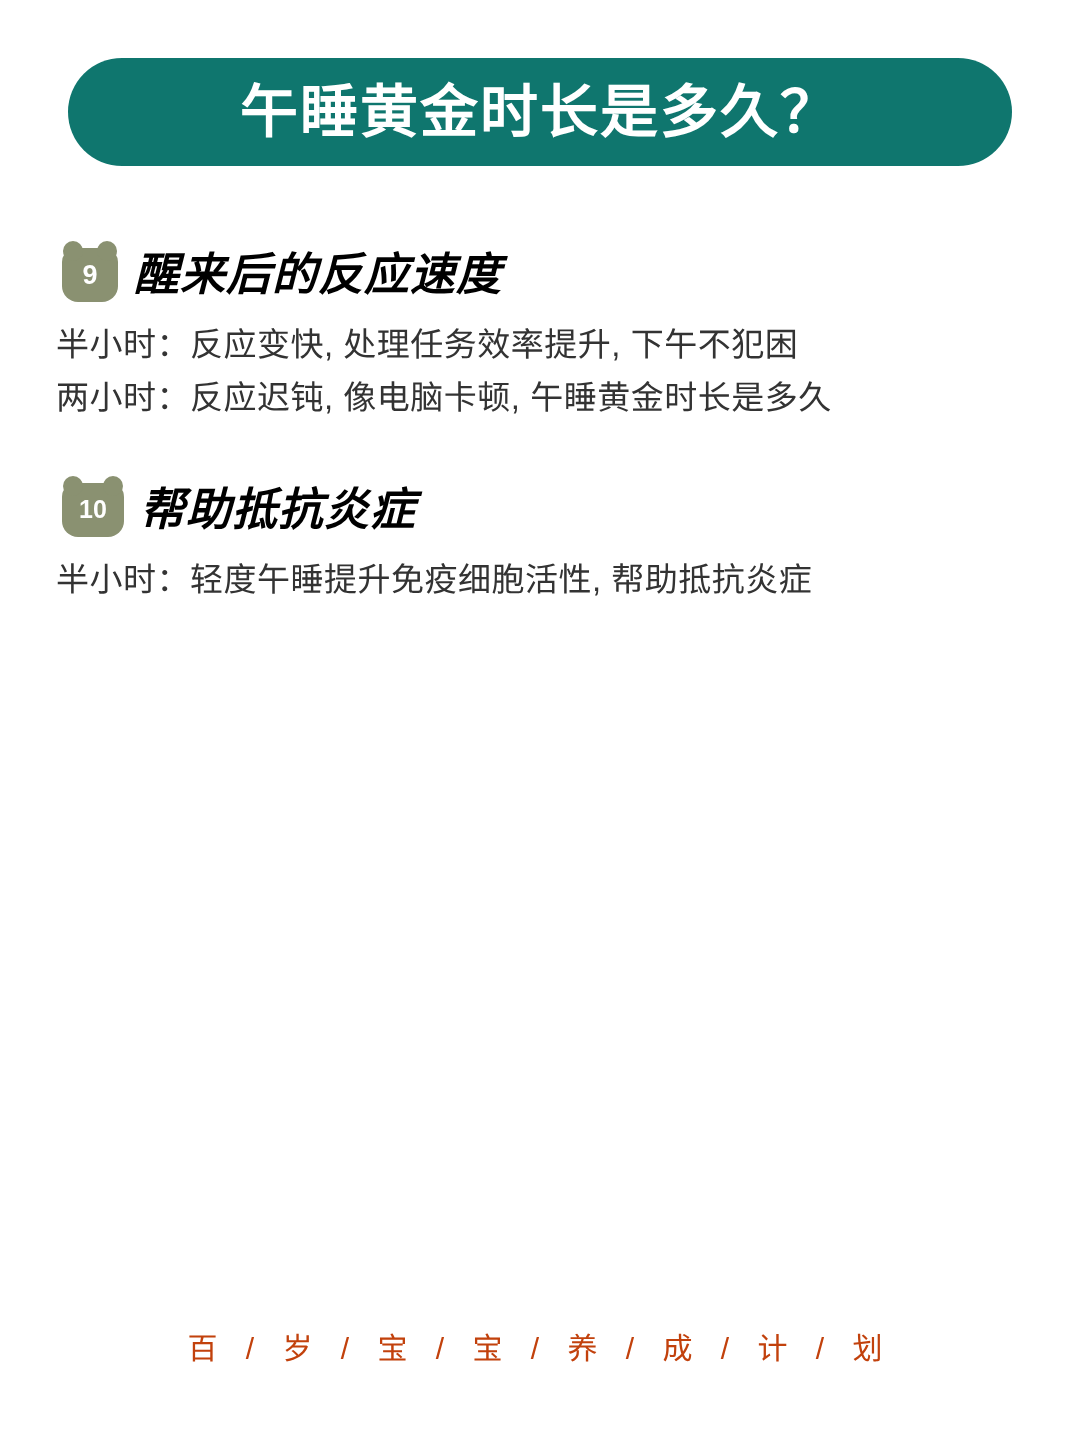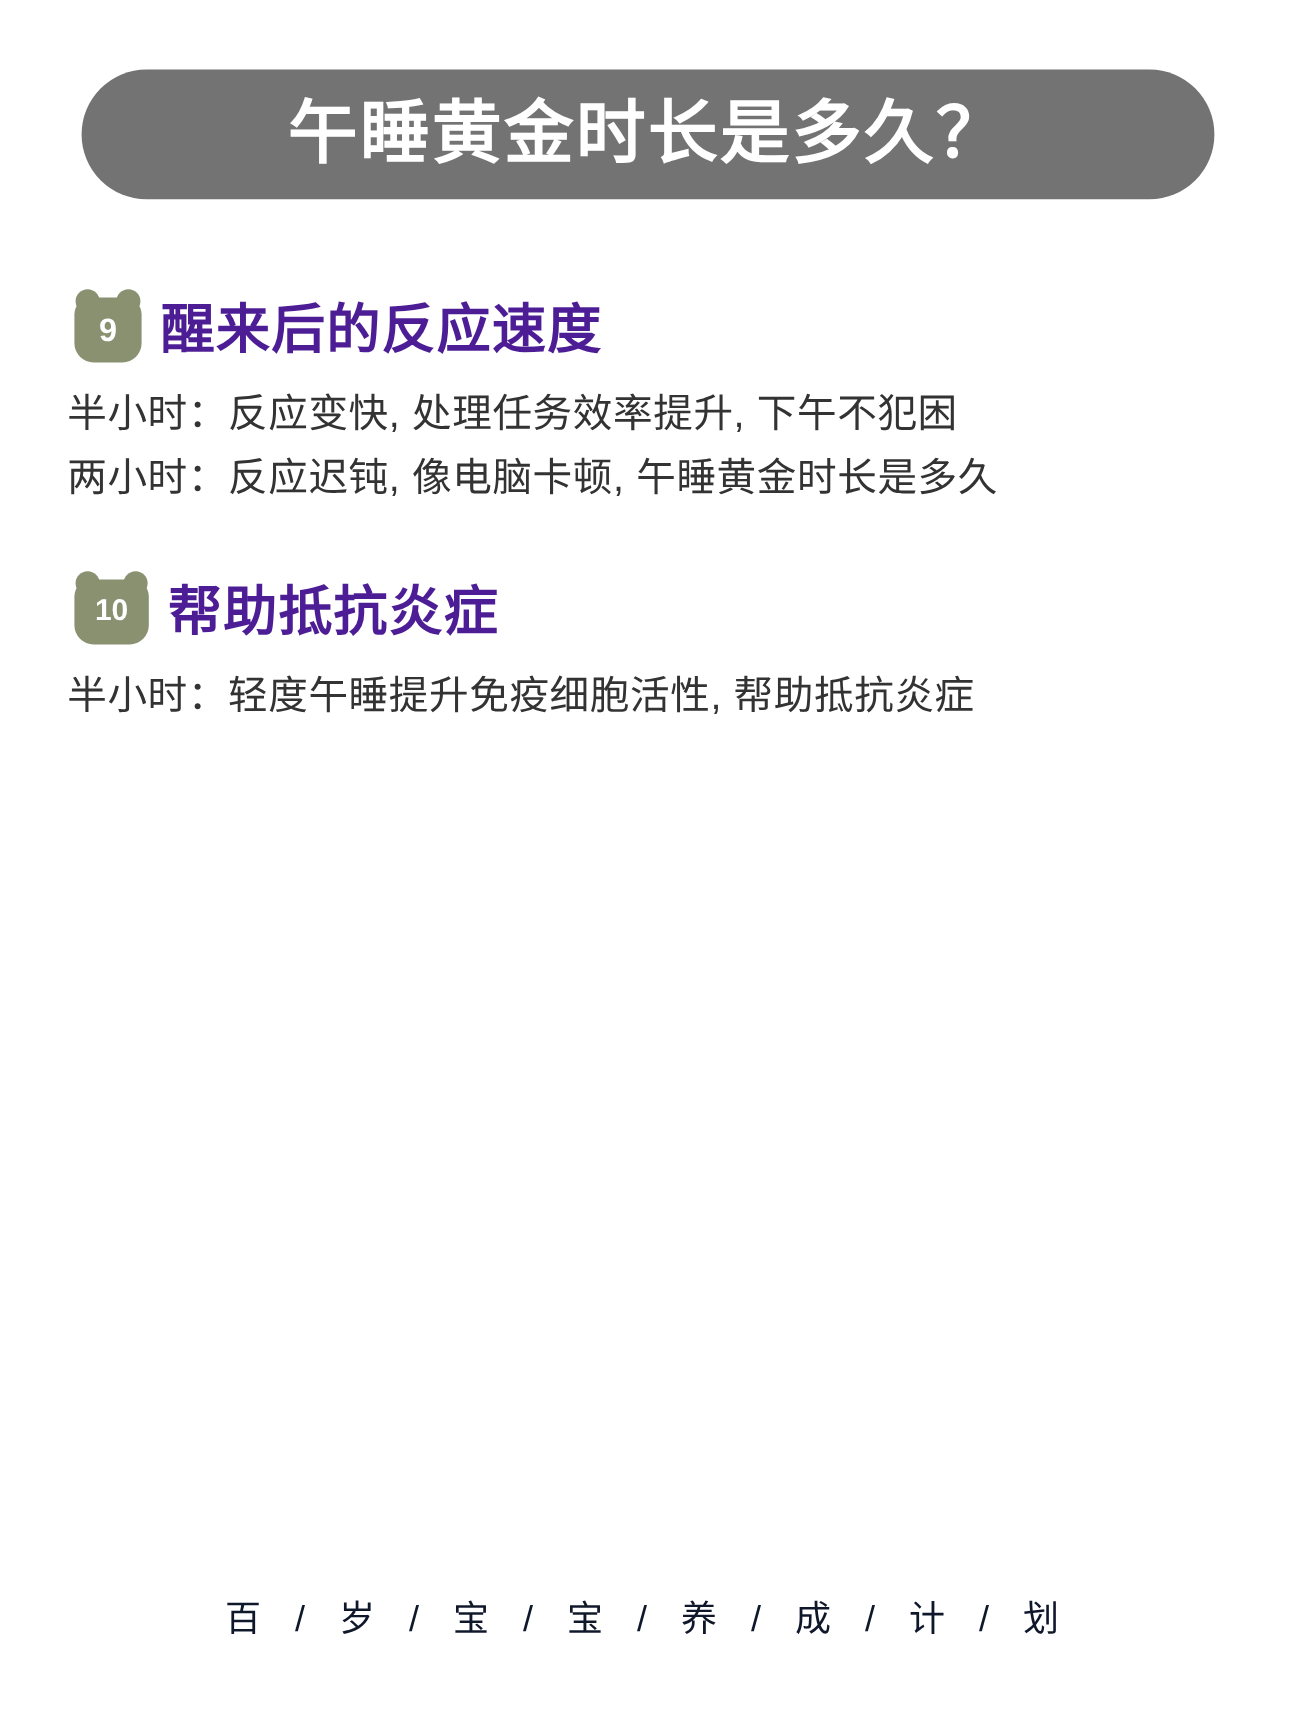--- a/index.html
+++ b/index.html
@@ -23,21 +23,21 @@
     position: relative;
   }
 
   
   .header-banner {
     position: absolute;
     left: 68px;
     top: 58px;
     width: 944px;
     height: 108px;
-    background: #737373;
+    background: #0f766e;
     border-radius: 54px;
     display: flex;
     align-items: center;
     justify-content: center;
   }
   .header-title {
     color: #ffffff;
     font-size: 58px;
     font-weight: bold;
     letter-spacing: 2px;
@@ -92,24 +92,25 @@
     font-size: 27px;
     font-weight: bold;
     line-height: 1;
   }
   .badge.wide { width: 62px; }
   .badge.wide .badge-num { font-size: 25px; text-align: center; }
 
   .section-title {
     font-size: 45px;
     font-weight: bold;
-    color: #4c1d95;
+    color: #000000;
     line-height: 1.1;
     letter-spacing: 1px;
     white-space: nowrap;
+    font-style: italic;
   }
 
   .section-body {
     padding-left: 56px;
     padding-top: 16px;
   }
   .body-line {
     font-size: 33px;
     line-height: 1.62;
     color: #333333;
@@ -118,21 +119,21 @@
   }
 
   
   .footer {
     position: absolute;
     left: 0;
     bottom: 72px;
     width: 1080px;
     text-align: center;
     font-size: 30px;
-    color: #0f172a;
+    color: #c2410c;
     letter-spacing: 10px;
     white-space: nowrap;
   }
 </style>
 </head>
 <body>
 
 <div class="page">
 
   <div class="header-banner">

